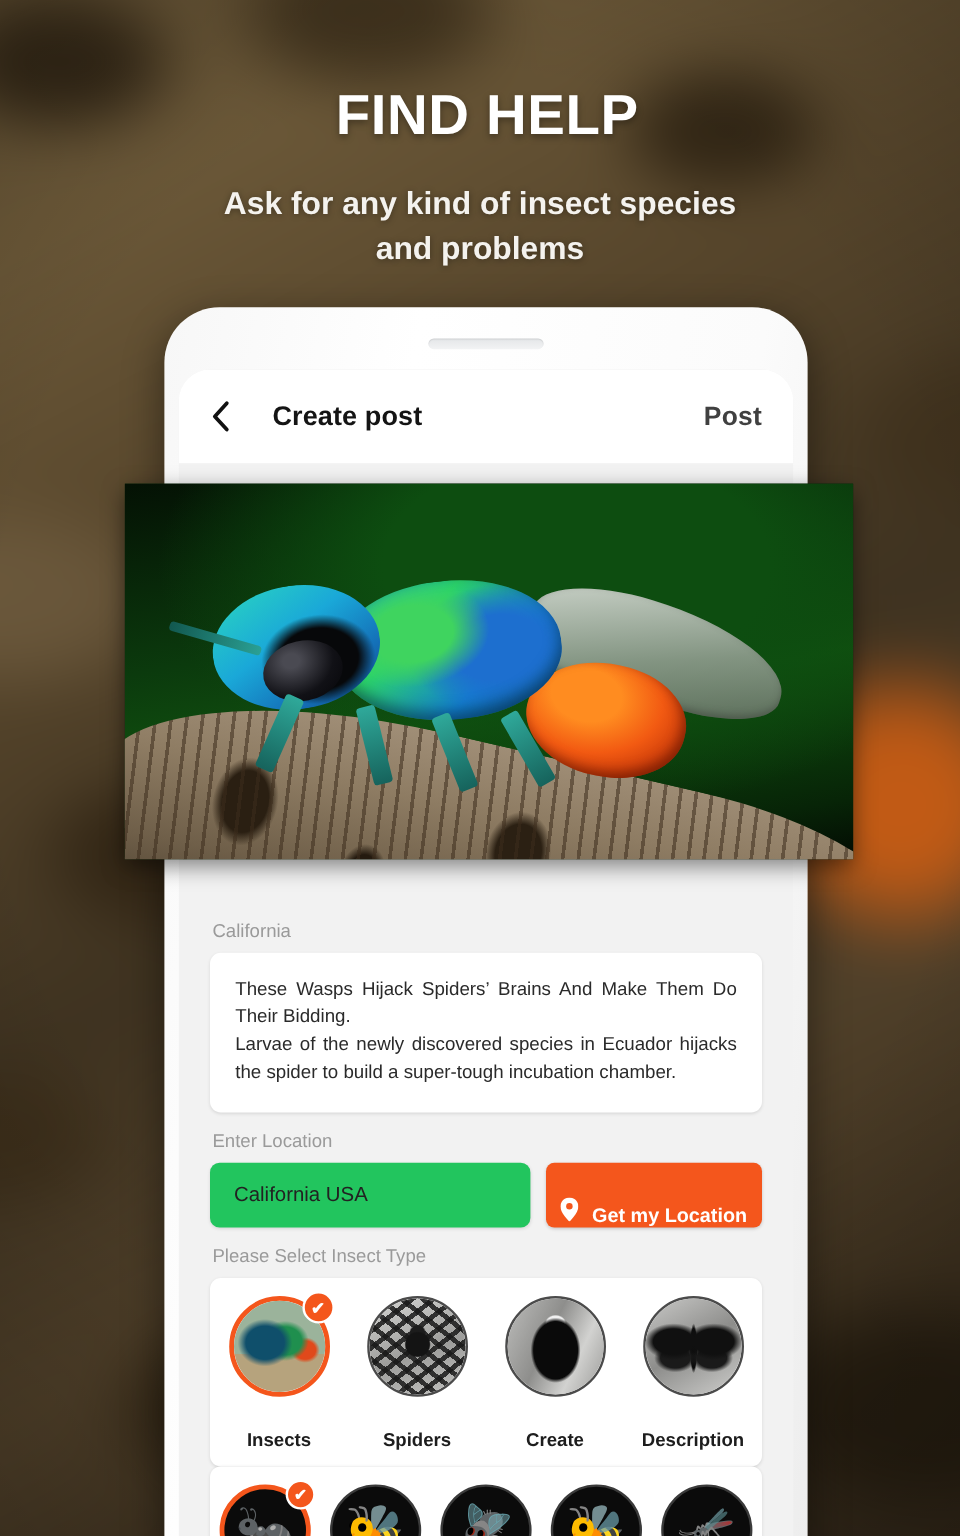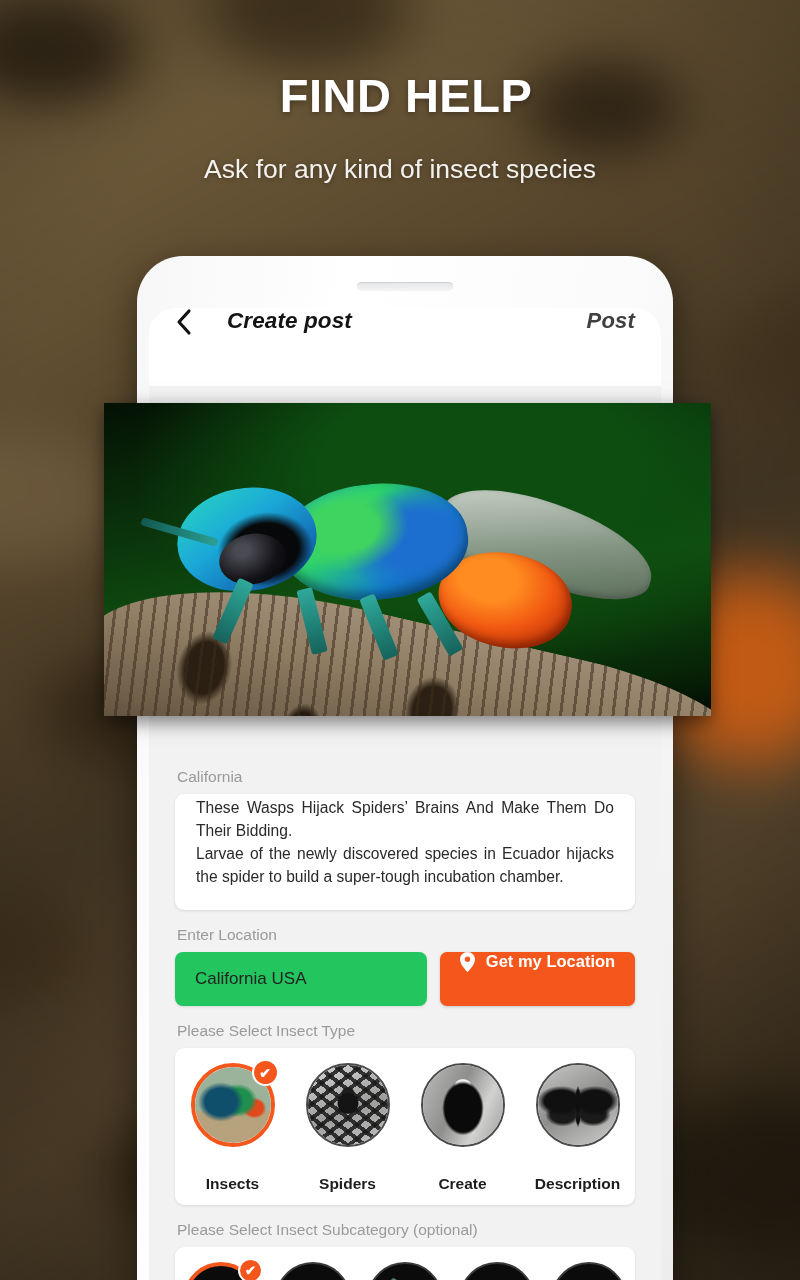--- a/index.html
+++ b/index.html
@@ -38,21 +38,21 @@
   #headline { position:absolute; top:0; left:0; width:800px; z-index:5; text-align:center; }
   #headline h1 {
     margin-top:68px;
     font-size:47px; font-weight:bold; color:#ffffff;
     letter-spacing:0.5px;
     text-shadow:0 2px 6px rgba(0,0,0,0.35);
     padding-left:12px;
   }
   #headline .sub {
     margin-top:28px;
-    font-size:26.5px; color:#f4f2ee; font-weight:400; line-height:1.42;
+    font-size:26.5px; color:#f4f2ee; font-weight:700; line-height:1.42;
     text-shadow:0 1px 5px rgba(0,0,0,0.35);
   }
 
   
   #phone {
     position:absolute; left:137px; top:256px; width:536px; height:1040px;
     z-index:10;
     background:linear-gradient(100deg,#f7f7f7 0%,#ffffff 30%,#fbfbfb 70%,#ededed 100%);
     border-radius:46px 46px 0 0;
     box-shadow:0 10px 34px rgba(0,0,0,0.45);
@@ -67,23 +67,22 @@
   #screen {
     position:absolute; left:12px; top:52px; width:512px; height:988px;
     background:#f2f2f2;
     border-radius:26px 26px 0 0;
     overflow:hidden;
   }
 
   
   #appbar {
     height:78px; background:#ffffff;
-    display:flex; align-items:flex-start; padding:0 26px;
+    display:flex; align-items:center; padding:0 26px;
     position:relative;
-    font-style:italic;
   }
   #back { width:30px; display:flex; align-items:center; cursor:pointer; }
   #back svg { display:block; }
   #appbar .title {
     font-size:22.5px; font-weight:bold; color:#141414;
     margin-left:22px; letter-spacing:0.1px;
   }
   #appbar .post {
     margin-left:auto; font-size:22px; font-weight:bold;
     color:#404040; letter-spacing:0.2px; cursor:pointer;
@@ -92,37 +91,37 @@
   
   #form { padding:0 26px 0 26px; }
   .field-label { font-size:15.5px; color:#9a9a9a; margin:16px 0 8px 2px; }
   .card {
     background:#ffffff; border-radius:9px;
     box-shadow:0 1px 3px rgba(0,0,0,0.11);
   }
   
   .hidden-top { height:366px; }
 
-  #desc-box { padding:2px 21px 22px 21px; }
+  #desc-box { padding:19px 21px 22px 21px; }
   #desc-box p {
     font-size:15.6px; line-height:1.48; color:#2a2a2a;
     text-align:justify; text-justify:inter-word;
   }
 
   
   #loc-row { display:flex; gap:13px; align-items:stretch; }
   #loc-input {
     flex:1 1 auto; height:54px; background:#22c55e; border-radius:8px;
     box-shadow:0 1px 3px rgba(0,0,0,0.11);
     display:flex; align-items:center; padding:0 20px;
     font-size:17px; color:#222; cursor:text;
   }
   #geo-btn {
-    width:195px; height:54px; background:#f4561c; border-radius:7px;
-    display:flex; align-items:flex-start; justify-content:center; gap:11px;
+    width:180px; height:54px; background:#f4561c; border-radius:7px;
+    display:flex; align-items:flex-end; justify-content:center; gap:11px;
     color:#fff; font-size:16.5px; font-weight:bold; cursor:pointer;
     box-shadow:0 1px 3px rgba(0,0,0,0.18);
   }
 
   
   .chooser { padding:15px 0 12px 0; display:flex; justify-content:space-around; }
   .choice { width:92px; text-align:center; cursor:pointer; }
   .thumb-wrap { position:relative; width:84px; height:84px; margin:0 auto; }
   .thumb {
     width:84px; height:84px; border-radius:50%;
@@ -258,20 +257,21 @@
 
 <div id="bg">
   <div class="layer"></div>
   <div class="vignette"></div>
 </div>
 
 <div id="headline">
   <h1>FIND HELP</h1>
   <div class="sub">
     <div>Ask for any kind of insect species</div>
+    <div>and problems</div>
   </div>
 </div>
 
 <div id="phone">
   <div id="speaker"></div>
 
   <div id="screen">
 
     <div id="appbar">
       <div id="back">
@@ -343,21 +343,20 @@
         <div class="choice">
           <div class="thumb-wrap">
             <div class="thumb">
               <div class="ph ph-butterfly"></div>
             </div>
           </div>
           <div class="name">Description</div>
         </div>
       </div>
 
-      <div class="field-label">Please Select Insect Subcategory (optional)</div>
       <div class="card chooser sub-row">
 
         <div class="choice selected">
           <div class="thumb-wrap">
             <div class="thumb">
               <div class="sub-glyph">🐜</div>
             </div>
             <div class="badge">✔</div>
           </div>
 

